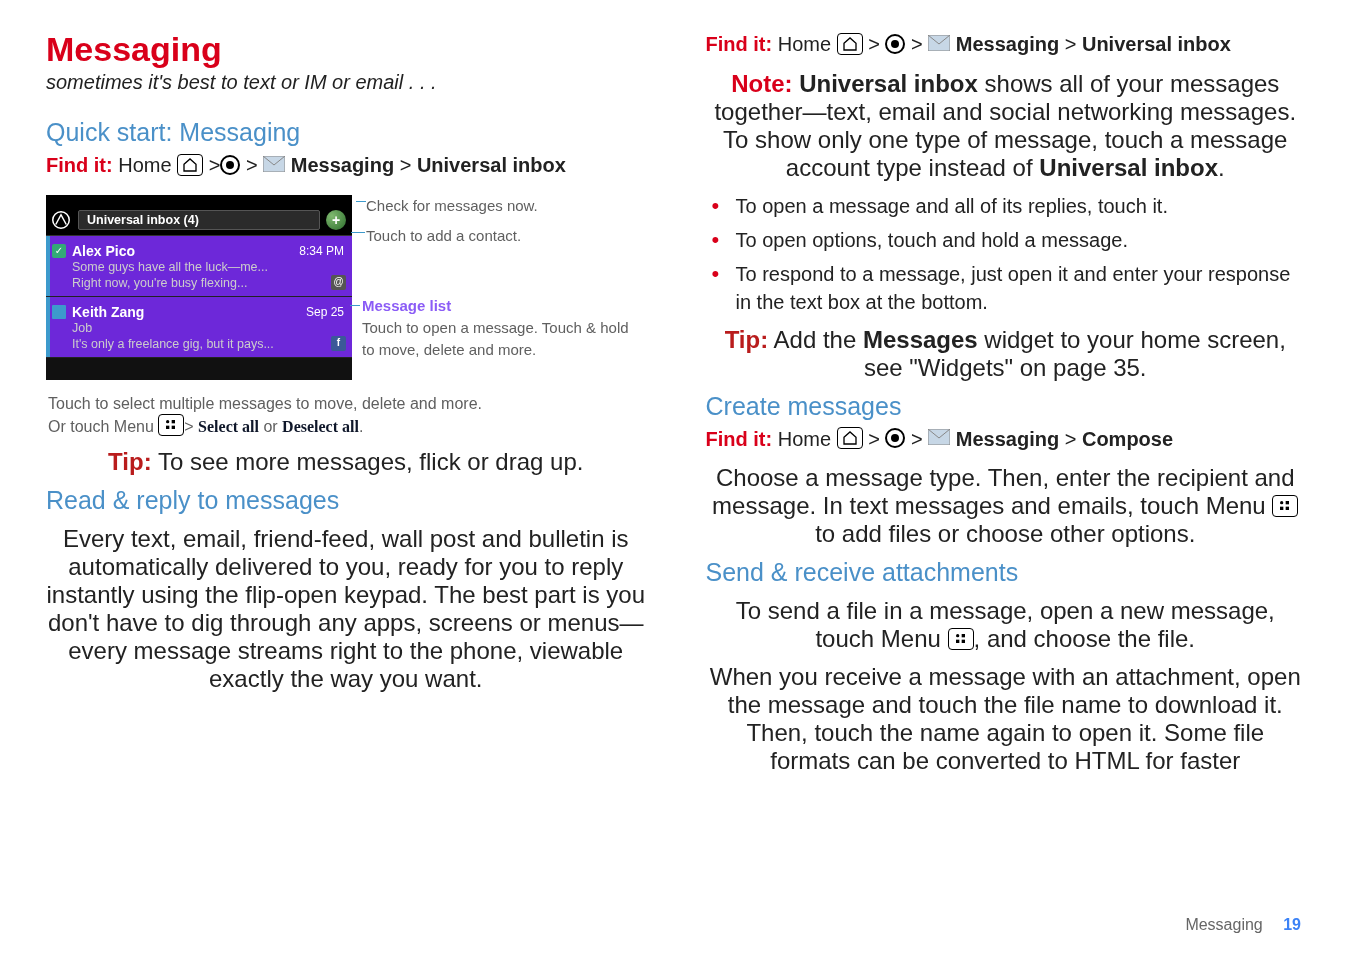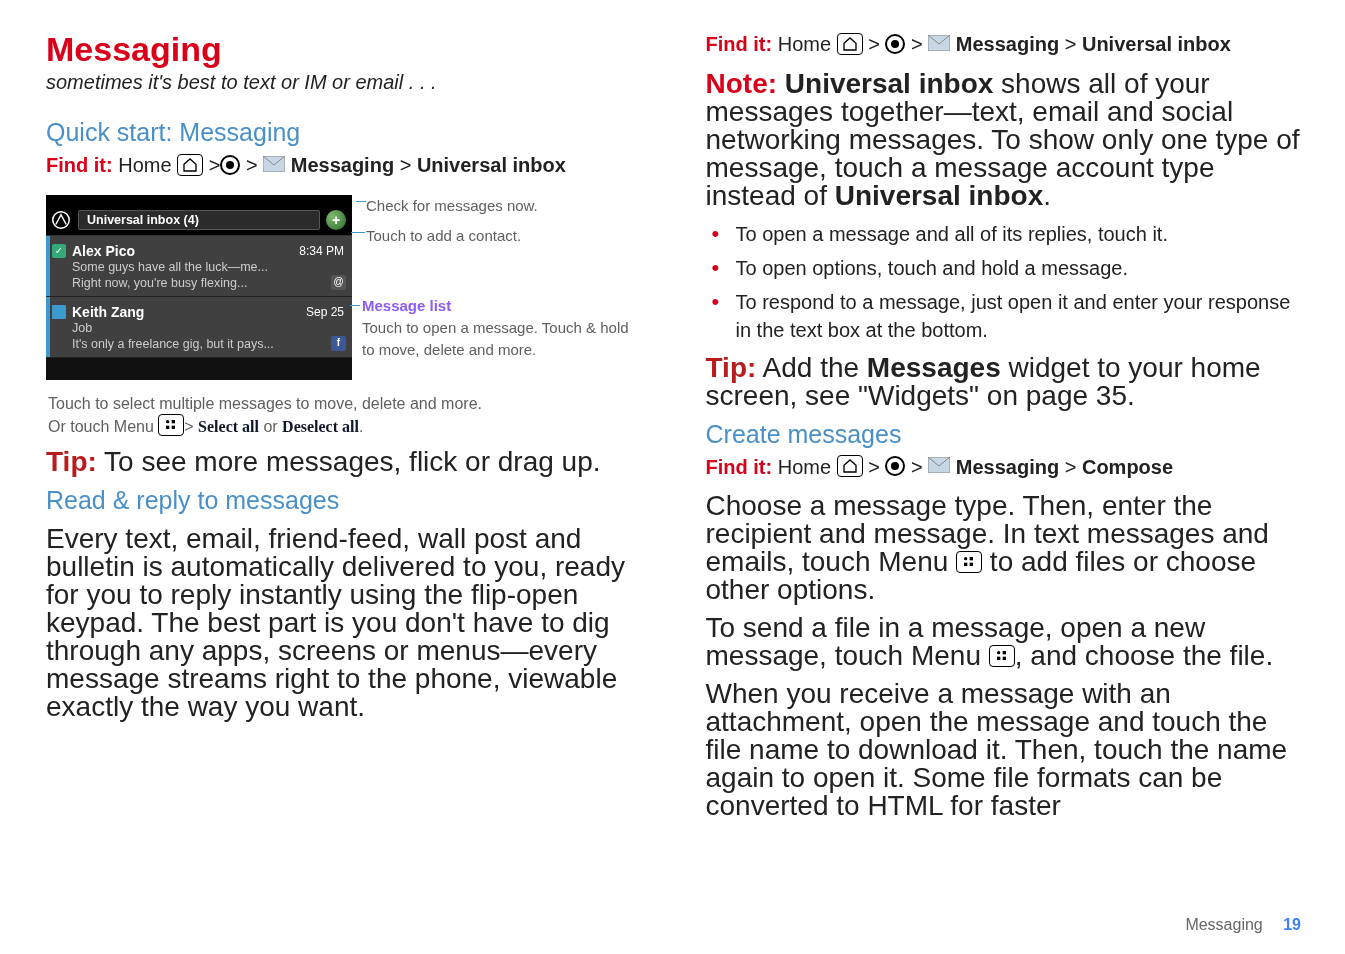--- a/index.html
+++ b/index.html
@@ -34,21 +34,21 @@
     margin-bottom: 24px;
   }
   h2.blue {
     color: #4a90c8;
     font-size: 25px;
     font-weight: 400;
     margin: 10px 0 4px 0;
   }
   .findit-label { color: #d9001a; font-weight: 700; }
   .findit { font-size: 20px; line-height: 28px; margin-bottom: 8px; }
-  .body-text { font-size: 28px; line-height: 28px; margin: 10px 0; }
+  .body-text { font-size: 24px; line-height: 28px; margin: 10px 0; text-align: center; }
   .bold { font-weight: 700; }
   .tip-label { color: #b91c1c; font-weight: 700; }
   .note-label { color: #d9001a; font-weight: 700; }
 
   
   .icon-box {
     display: inline-flex;
     align-items: center;
     justify-content: center;
     width: 26px;
@@ -71,21 +71,21 @@
   }
   .circle-dot::after { content:''; width:8px; height:8px; background:#000; border-radius:50%; }
   .envelope-icon {
     display:inline-block; vertical-align: middle; position: relative; top:-2px;
   }
 
   
   .mockup-area { position: relative; margin-top: 14px; }
   .phone {
     width: 306px;
-    background: #404040;
+    background: #6d28d9;
     color: #fff;
     font-size: 14px;
     position: relative;
   }
   .phone-status {
     height: 12px;
     background: #000;
   }
   .phone-title {
     display: flex;
@@ -348,20 +348,21 @@
       <span class="icon-box">
         <svg viewBox="0 0 24 24" fill="#000">
             <circle cx="7" cy="7" r="2.5"></circle>
             <rect x="13" y="4.5" width="5" height="5"></rect>
             <rect x="4.5" y="13" width="5" height="5"></rect>
             <rect x="13" y="13" width="5" height="5"></rect>
           </svg>
       </span><span> to add files or choose other options.</span>
     </div>
 
+    <h2 class="blue">Send &amp; receive attachments</h2>
     <div class="body-text">
       <span>To send a file in a message, open a new message, touch Menu</span>
       <span class="icon-box">
         <svg viewBox="0 0 24 24" fill="#000">
             <circle cx="7" cy="7" r="2.5"></circle>
             <rect x="13" y="4.5" width="5" height="5"></rect>
             <rect x="4.5" y="13" width="5" height="5"></rect>
             <rect x="13" y="13" width="5" height="5"></rect>
           </svg>
       </span><span>, and choose the file.</span>

